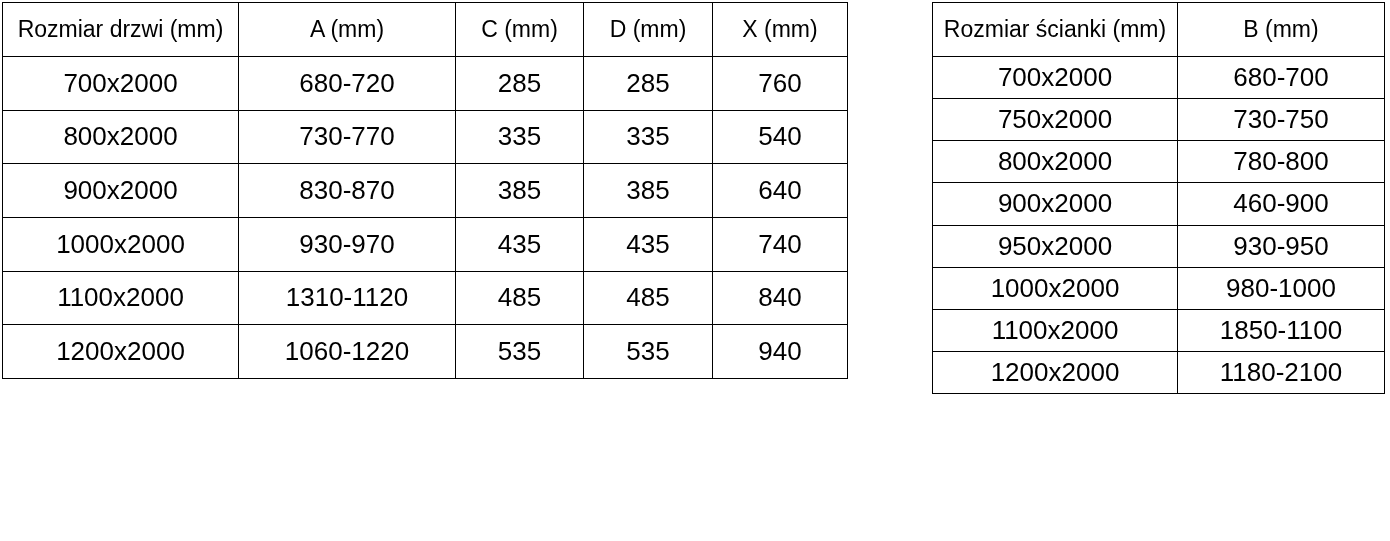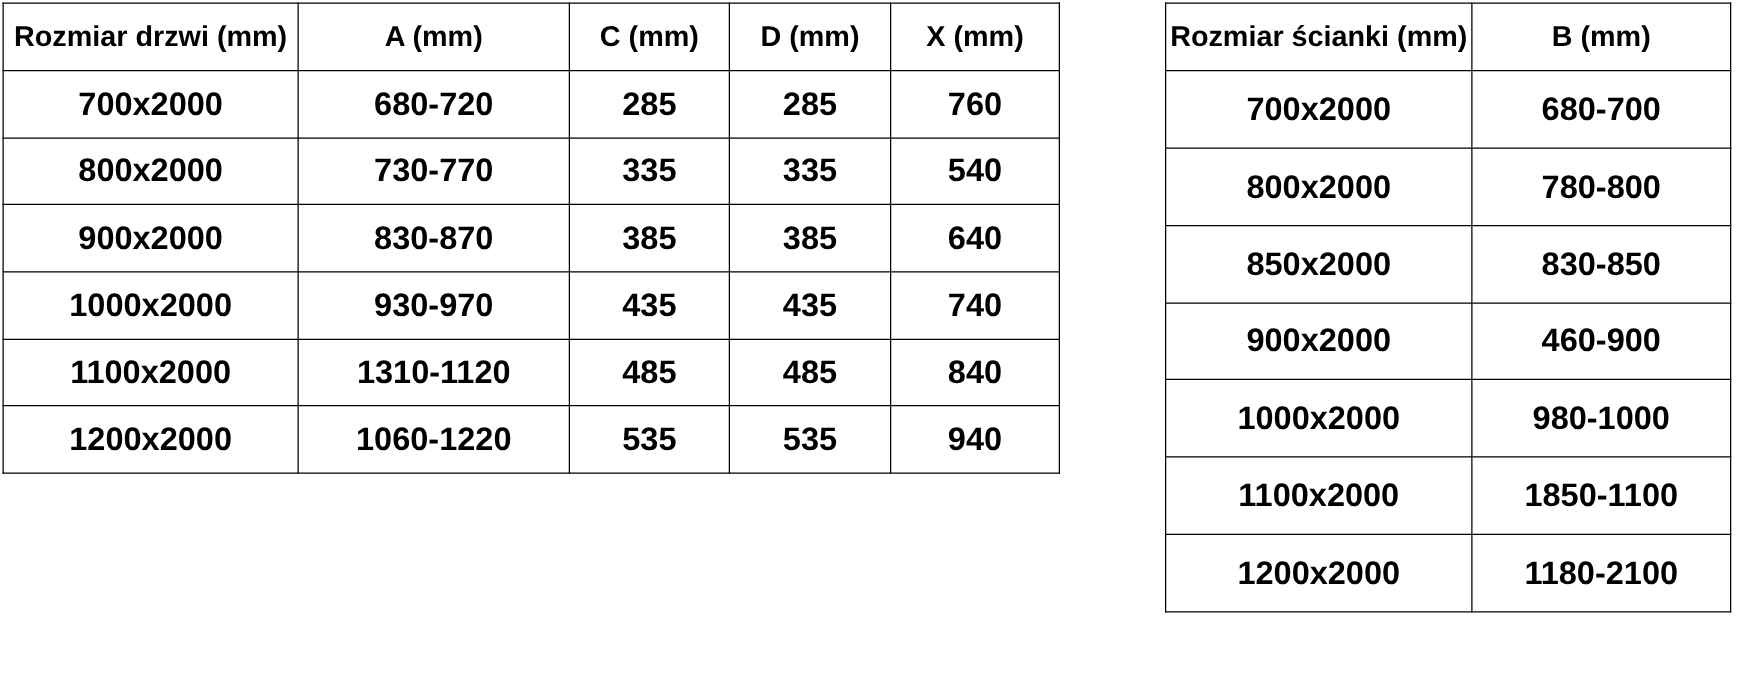--- a/index.html
+++ b/index.html
@@ -26,37 +26,37 @@
   table.spec-table th,
   table.spec-table td {
     border: 1.5px solid var(--border-color, #000000);
     text-align: center;
     vertical-align: middle;
     padding: 0;
     white-space: nowrap;
     overflow: hidden;
   }
   table.spec-table th {
-    font-weight: bold;
+    font-weight: normal;
     font-size: 23px;
     height: 53px;
   }
   table.spec-table td {
     font-size: 26px;
-    font-weight: bold;
+    font-weight: normal;
   }
   
   .tbl-doors { left: 2px; width: 845px; height: 377px; }
   .tbl-doors .col-1 { width: 236px; }
   .tbl-doors .col-2 { width: 217px; }
   .tbl-doors .col-3 { width: 128px; }
   .tbl-doors .col-4 { width: 129px; }
   .tbl-doors .col-5 { width: 135px; }
   
-  .tbl-walls { left: 932px; width: 452px; height: 488px; }
+  .tbl-walls { left: 932px; width: 452px; height: 392px; }
   .tbl-walls .col-1 { width: 245px; }
   .tbl-walls .col-2 { width: 207px; }
 </style>
 </head>
 <body>
 
 <div class="canvas">
 
   <table class="spec-table tbl-doors">
     <colgroup>
@@ -131,30 +131,34 @@
           <th>Rozmiar ścianki (mm)</th>
           <th>B (mm)</th>
         </tr>
       </thead>
       <tbody>
         <tr>
           <td>700x2000</td>
           <td>680-700</td>
         </tr>
         <tr>
+          <td>750x2000</td>
+          <td>730-750</td>
+        </tr>
+        <tr>
           <td>800x2000</td>
           <td>780-800</td>
         </tr>
         <tr>
-          <td>850x2000</td>
-          <td>830-850</td>
+          <td>900x2000</td>
+          <td>460-900</td>
         </tr>
         <tr>
-          <td>900x2000</td>
-          <td>460-900</td>
+          <td>950x2000</td>
+          <td>930-950</td>
         </tr>
         <tr>
           <td>1000x2000</td>
           <td>980-1000</td>
         </tr>
         <tr>
           <td>1100x2000</td>
           <td>1850-1100</td>
         </tr>
         <tr>

